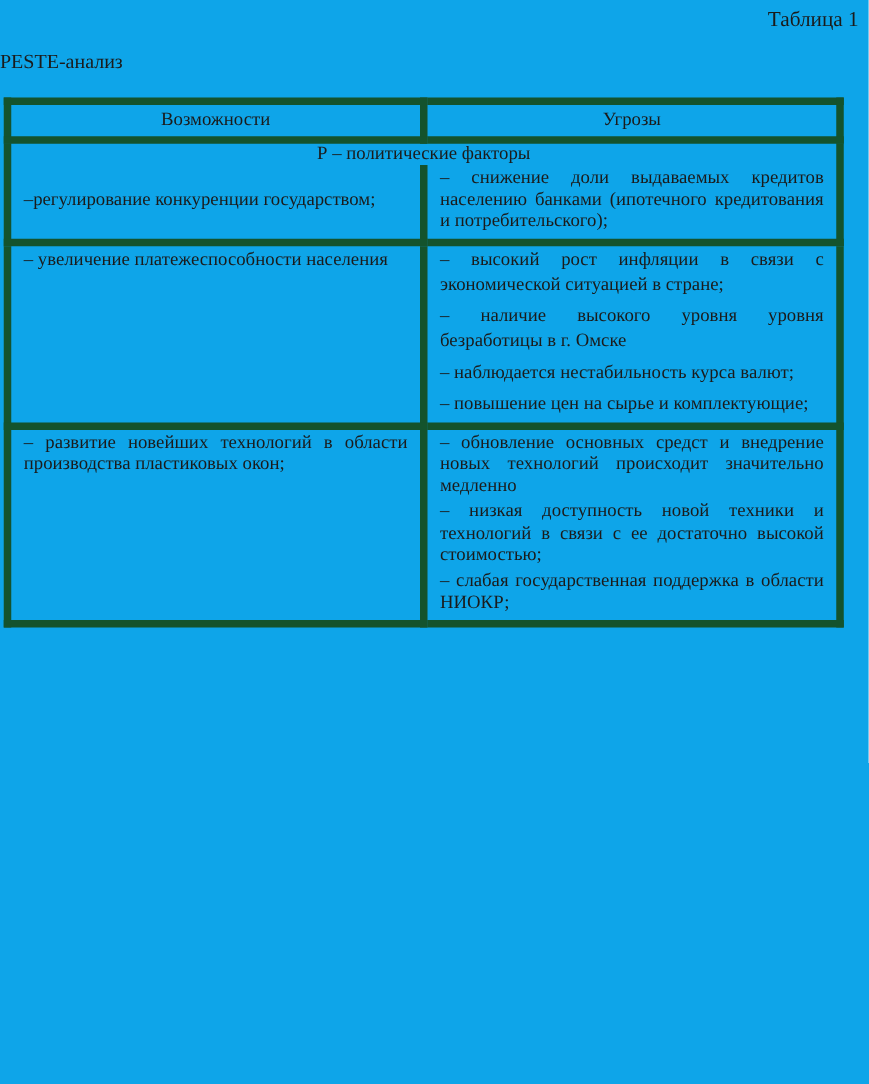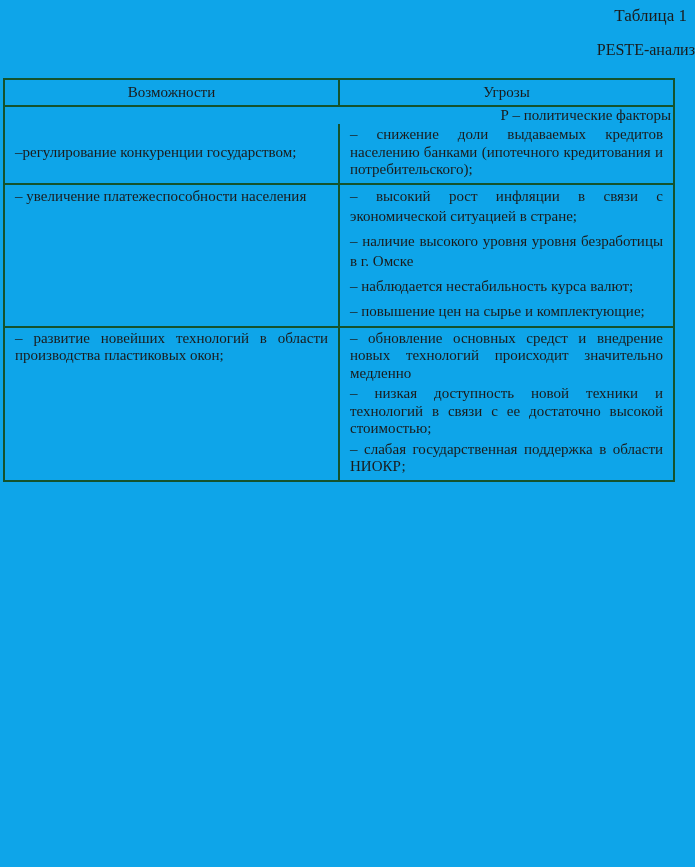--- a/index.html
+++ b/index.html
@@ -18,47 +18,47 @@
     box-sizing: border-box;
     padding-top: 6px;
   }
   .table-caption {
     text-align: right;
     padding-right: 8px;
     font-size: 17px;
     line-height: 1.2;
   }
   .doc-title {
-    text-align: right;
+    text-align: left;
     font-size: 16px;
     margin-top: 14px;
     margin-bottom: 18px;
     line-height: 1.2;
   }
   table.peste {
     border-collapse: collapse;
     table-layout: fixed;
     width: 672px;
     margin-left: 3px;
     font-size: 15px;
     color: #1b1b1b;
   }
   table.peste col { width: 50%; }
   table.peste td {
-    border: 2px solid #14532d;
+    border: 6px solid #14532d;
     vertical-align: top;
     box-sizing: border-box;
   }
   tr.header-row td {
     text-align: center;
     padding: 4px 2px 4px 2px;
     line-height: 1.17;
   }
   tr.section-row td {
-    text-align: right;
+    text-align: center;
     padding: 0 2px;
     line-height: 1.15;
   }
   tr.no-bottom td {
     border-bottom-style: hidden;
   }
   tr.content-row td {
     padding: 2px 10px 4px 10px;
     margin-top: 36px;
   }

